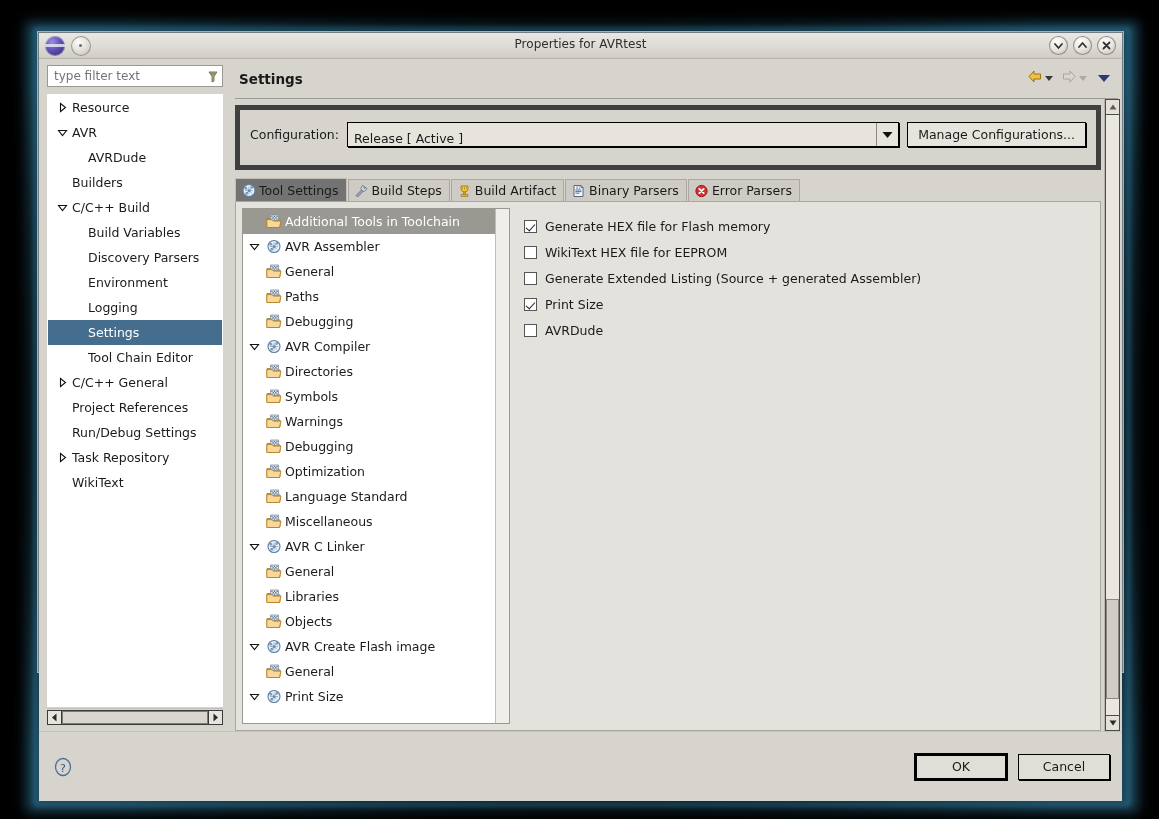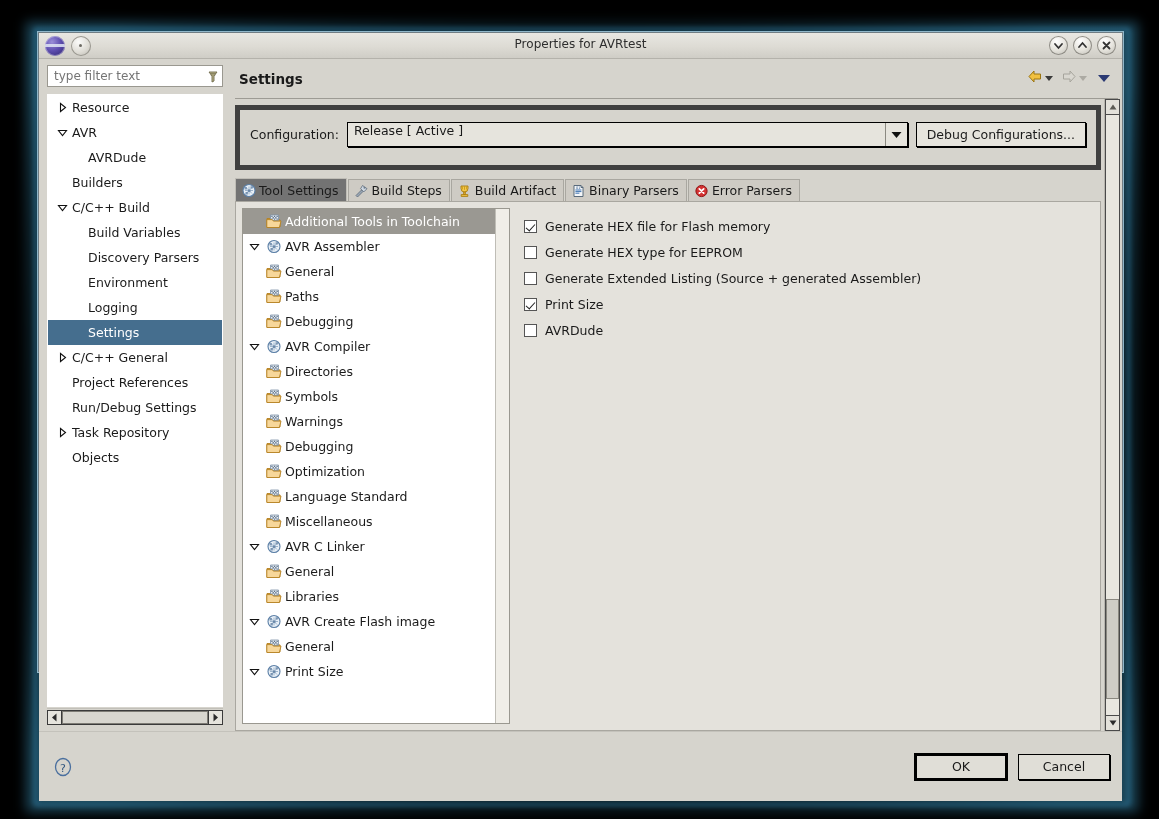--- a/index.html
+++ b/index.html
@@ -163,21 +163,21 @@
     border: 5px solid #404040;
     background: #d6d4cd;
     padding: 12px 10px 18px 10px;
     margin-bottom: 8px;
   }
   #config-row { display: flex; align-items: center; gap: 8px; }
   #config-label { font-size: 12.5px; color: #1a1a1a; }
   #config-combo {
     flex: 1; height: 25px; background: #e6e4dd;
     border: 1px solid #000; border-right: 1px solid #000;
-    display: flex; align-items: flex-start;
+    display: flex; align-items: flex-end;
     box-shadow: 1px 1px 0 #000;
   }
   #config-value { flex: 1; font-size: 12.5px; color: #1a1a1a; padding-left: 6px; }
   #combo-arrow {
     width: 22px; height: 23px; display: flex; align-items: center; justify-content: center;
     border-left: 1px solid #8b8981;
   }
   #manage-btn {
     height: 25px; padding: 0 10px; background: #e6e4dd;
     border: 1px solid #000; box-shadow: 1px 1px 0 #000;
@@ -383,20 +383,23 @@
             </div>
             <div class="nav-item d2">
               <span class="nav-label">Environment</span>
             </div>
             <div class="nav-item d2">
               <span class="nav-label">Logging</span>
             </div>
             <div class="nav-item d2 sel" style="background: rgb(69, 110, 142);">
               <span class="nav-label">Settings</span>
             </div>
+            <div class="nav-item d2">
+              <span class="nav-label">Tool Chain Editor</span>
+            </div>
             <div class="nav-item d1">
               <span class="nav-arrow">
                 <svg width="11" height="11" viewBox="0 0 11 11">
                   <path d="M3.5 1.5 L8.5 5.5 L3.5 9.5 Z" fill="none" stroke="#111" stroke-width="1.1"></path>
                 </svg>
               </span>
               <span class="nav-label">C/C++ General</span>
             </div>
             <div class="nav-item d1">
               <span class="nav-arrow"></span>
@@ -409,21 +412,21 @@
             <div class="nav-item d1">
               <span class="nav-arrow">
                 <svg width="11" height="11" viewBox="0 0 11 11">
                   <path d="M3.5 1.5 L8.5 5.5 L3.5 9.5 Z" fill="none" stroke="#111" stroke-width="1.1"></path>
                 </svg>
               </span>
               <span class="nav-label">Task Repository</span>
             </div>
             <div class="nav-item d1">
               <span class="nav-arrow"></span>
-              <span class="nav-label">Objects</span>
+              <span class="nav-label">WikiText</span>
             </div>
           </div>
 
         <div id="hscroll">
           <div class="sb-btn">
             <svg width="7" height="9" viewBox="0 0 7 9">
                 <path d="M5.5 0.5 L1 4.5 L5.5 8.5 Z" fill="#2a2a2a"></path>
               </svg>
           </div>
           <div class="sb-track">
@@ -470,21 +473,21 @@
               <div id="config-row">
                 <span id="config-label">Configuration:</span>
                 <div id="config-combo">
                   <span id="config-value">Release  [ Active ]</span>
                   <span id="combo-arrow">
                     <svg width="11" height="8" viewBox="0 0 11 8">
                         <path d="M0.5 1 L10.5 1 L5.5 7 Z" fill="#111"></path>
                       </svg>
                   </span>
                 </div>
-                <button id="manage-btn">Debug Configurations...</button>
+                <button id="manage-btn">Manage Configurations...</button>
               </div>
             </div>
 
             <div id="tabs">
                 <div class="tab active">
                   <span class="tab-ico"><svg width="16" height="15" viewBox="0 0 16 15">
                       <circle cx="8" cy="7.5" r="6" fill="#e9f0f7" stroke="#5b7fa6" stroke-width="1.1"></circle>
                       <path d="M4 7.5 h8 M8 3.5 v8 M5 4.5 L11 10.5 M11 4.5 L5 10.5" stroke="#8aa6c2" stroke-width=".8"></path>
                       <path d="M3.5 4 h2.4 v2.4 h-2.4 z M7 6.5 h2.4 v2.4 h-2.4 z M9.5 3.2 h2.4 v2.4 h-2.4 z M4.5 9 h2.4 v2.4 h-2.4 z" fill="#5d7da0" opacity=".75"></path>
                     </svg></span>
@@ -708,20 +711,31 @@
                     <span class="tt-ico">
                       <svg width="16" height="15" viewBox="0 0 16 15">
                         <path d="M1 4.5 h5 l1.2 1.4 h6.8 v7.1 h-13 z" fill="#f3c26b" stroke="#b4801f" stroke-width=".9"></path>
                         <path d="M4.5 1 h8 v5.5 h-8 z" fill="#e8eef5" stroke="#7b8fa6" stroke-width=".8"></path>
                         <path d="M5.3 1.8 h1.3 v1.3 h-1.3 z M7.9 1.8 h1.3 v1.3 h-1.3 z M10.5 1.8 h1.3 v1.3 h-1.3 z M6.6 3.1 h1.3 v1.3 h-1.3 z M9.2 3.1 h1.3 v1.3 h-1.3 z M5.3 4.4 h1.3 v1.3 h-1.3 z M7.9 4.4 h1.3 v1.3 h-1.3 z M10.5 4.4 h1.3 v1.3 h-1.3 z" fill="#5f7389"></path>
                         <path d="M0.8 5.6 h5.4 l1.2 1.5 h7.6 l-1.6 6.4 h-12.6 z" fill="#f7d79a" stroke="#b4801f" stroke-width=".9"></path>
                       </svg>
                     </span>
                     <span>Libraries</span>
                   </div>
+                  <div class="tt-row lvl2">
+                    <span class="tt-ico">
+                      <svg width="16" height="15" viewBox="0 0 16 15">
+                        <path d="M1 4.5 h5 l1.2 1.4 h6.8 v7.1 h-13 z" fill="#f3c26b" stroke="#b4801f" stroke-width=".9"></path>
+                        <path d="M4.5 1 h8 v5.5 h-8 z" fill="#e8eef5" stroke="#7b8fa6" stroke-width=".8"></path>
+                        <path d="M5.3 1.8 h1.3 v1.3 h-1.3 z M7.9 1.8 h1.3 v1.3 h-1.3 z M10.5 1.8 h1.3 v1.3 h-1.3 z M6.6 3.1 h1.3 v1.3 h-1.3 z M9.2 3.1 h1.3 v1.3 h-1.3 z M5.3 4.4 h1.3 v1.3 h-1.3 z M7.9 4.4 h1.3 v1.3 h-1.3 z M10.5 4.4 h1.3 v1.3 h-1.3 z" fill="#5f7389"></path>
+                        <path d="M0.8 5.6 h5.4 l1.2 1.5 h7.6 l-1.6 6.4 h-12.6 z" fill="#f7d79a" stroke="#b4801f" stroke-width=".9"></path>
+                      </svg>
+                    </span>
+                    <span>Objects</span>
+                  </div>
                   <div class="tt-row lvl1">
                     <span class="tt-arrow">
                       <svg width="11" height="11" viewBox="0 0 11 11">
                         <path d="M1.5 3.5 L9.5 3.5 L5.5 8.5 Z" fill="none" stroke="#111" stroke-width="1.1"></path>
                       </svg>
                     </span>
                     <span class="tt-ico">
                       <svg width="16" height="15" viewBox="0 0 16 15">
                         <circle cx="8" cy="7.5" r="6" fill="#e9f0f7" stroke="#5b7fa6" stroke-width="1.1"></circle>
                         <path d="M4 7.5 h8 M8 3.5 v8 M5 4.5 L11 10.5 M11 4.5 L5 10.5" stroke="#8aa6c2" stroke-width=".8"></path>
@@ -758,21 +772,21 @@
                   </div>
                   <div id="tt-vsb"></div>
               </div>
               <div id="options-col">
                   <div class="opt-row">
                     <span class="cbx on"></span>
                     <span>Generate HEX file for Flash memory</span>
                   </div>
                   <div class="opt-row">
                     <span class="cbx"></span>
-                    <span>Generate HEX type for EEPROM</span>
+                    <span>WikiText HEX file for EEPROM</span>
                   </div>
                   <div class="opt-row">
                     <span class="cbx"></span>
                     <span>Generate Extended Listing (Source + generated Assembler)</span>
                   </div>
                   <div class="opt-row">
                     <span class="cbx on"></span>
                     <span>Print Size</span>
                   </div>
                   <div class="opt-row">

